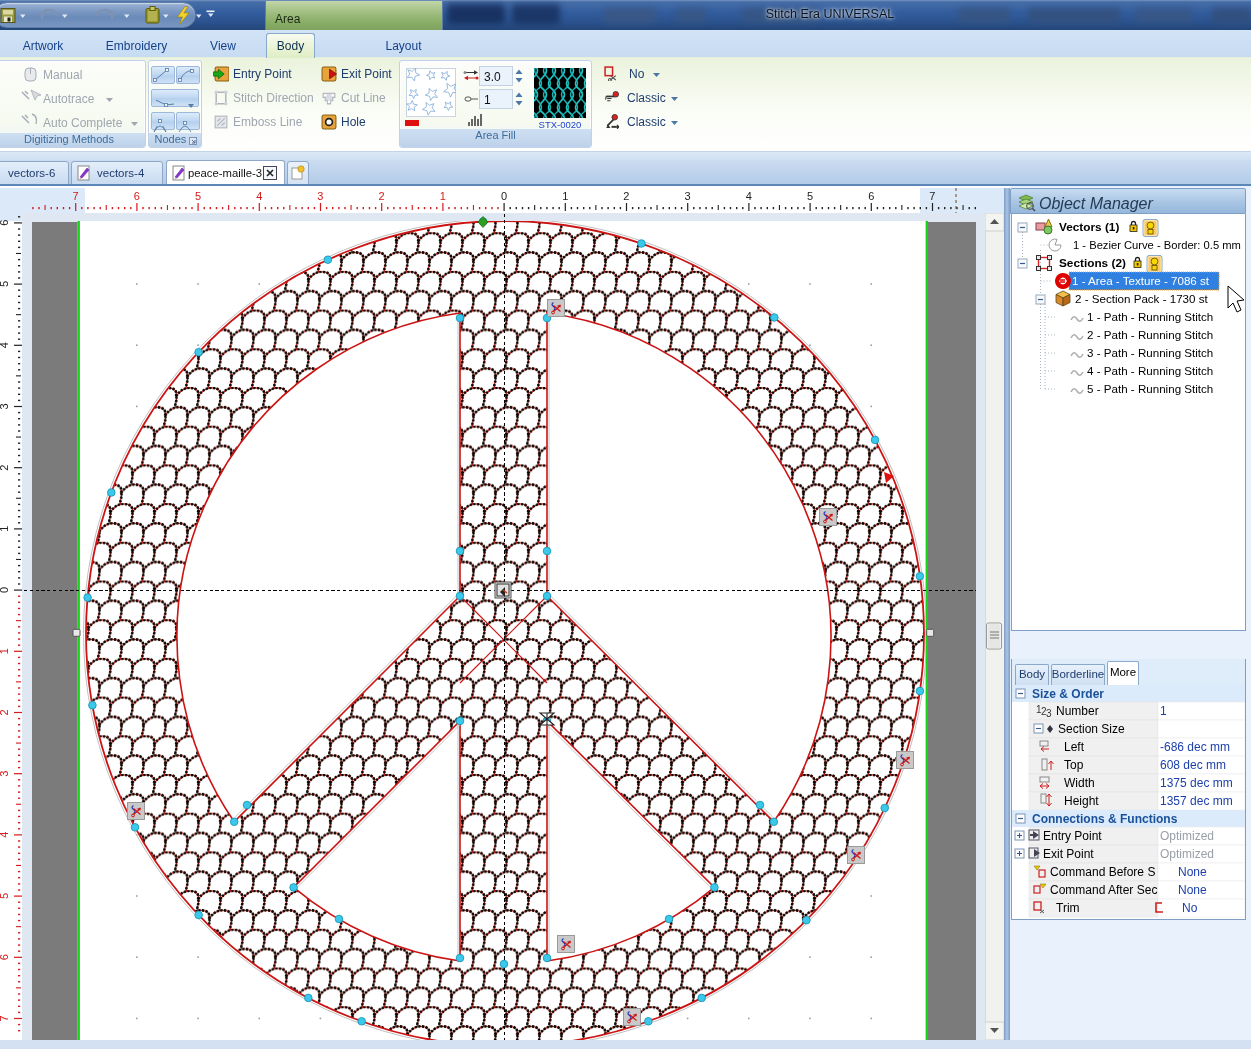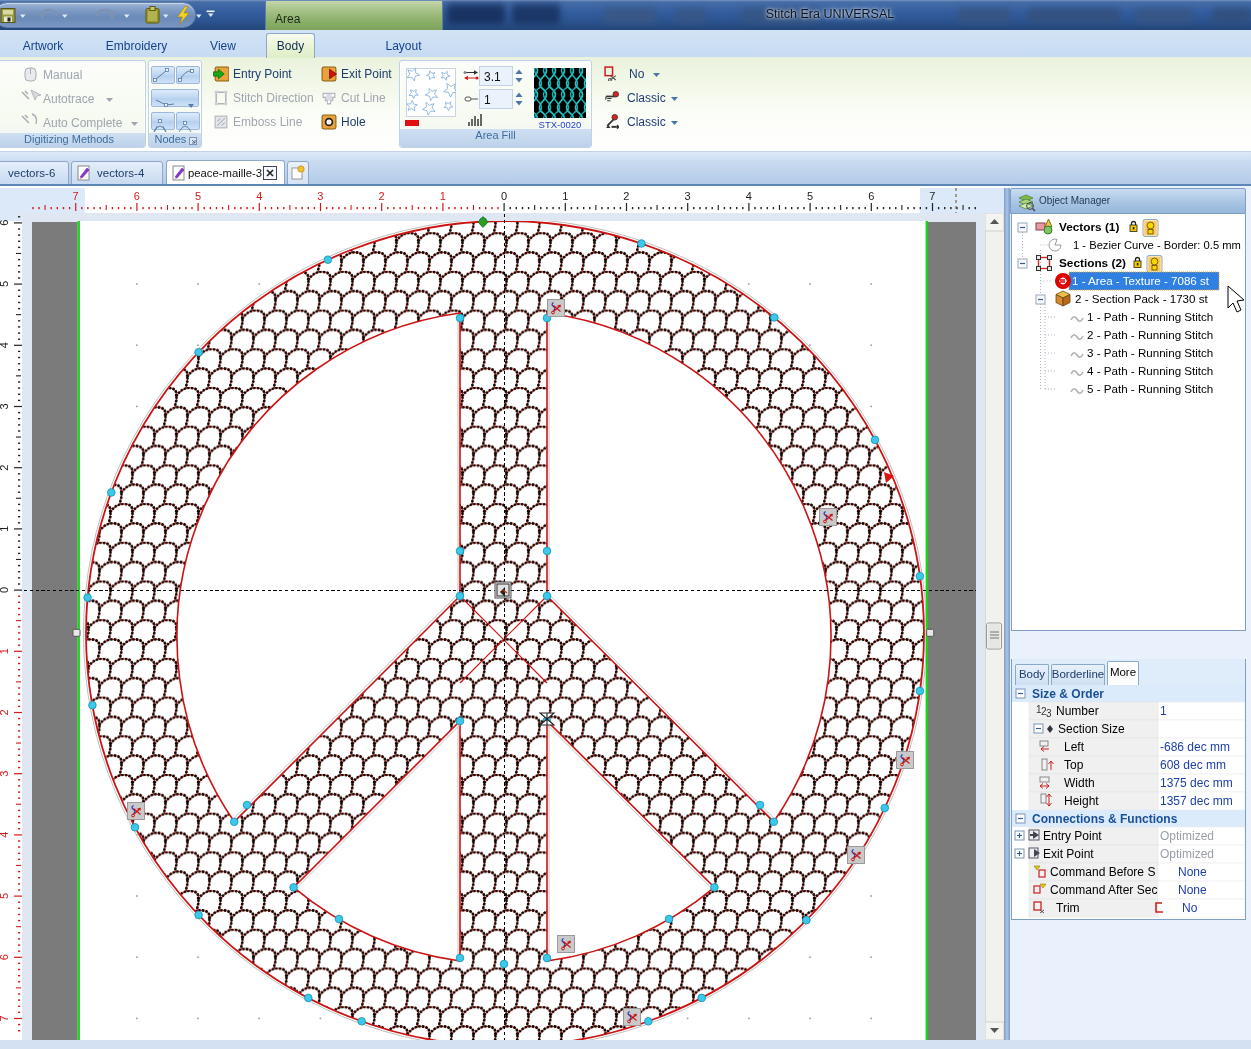--- a/index.html
+++ b/index.html
@@ -179,21 +179,21 @@
           <line x1="1" y1="2.5" x2="12" y2="2.5"></line>
         </g>
         <path d="M15,2.5 l-4,-2.2 v4.4 z" fill="#333"></path>
         <circle cx="2" cy="2.5" r="1.5" fill="#888"></circle>
         <g stroke="#cc2020">
           <line x1="4" y1="8" x2="15" y2="8"></line>
         </g>
         <path d="M1,8 l4,-2.2 v4.4 z" fill="#cc2020"></path>
         <circle cx="14" cy="8" r="1.5" fill="#cc2020"></circle>
       </svg>
-      <div class="abs" style="left:479px;top:8px;width:34px;height:20px;background:#eaf2fc;border:1px solid #c2d2e4;font-size:12px;color:#111;padding:3px 0 0 4px;">3.1</div>
+      <div class="abs" style="left:479px;top:8px;width:34px;height:20px;background:#eaf2fc;border:1px solid #c2d2e4;font-size:12px;color:#111;padding:3px 0 0 4px;">3.0</div>
 <svg class="abs" style="left:514px;top:8px" width="11" height="20">
         <path d="M1.5,8 l7,0 l-3.5,-4.5 z" fill="#4d76a8"></path>
         <path d="M1.5,12 l7,0 l-3.5,4.5 z" fill="#4d76a8"></path>
       </svg>
       <svg class="abs" style="left:464px;top:36px" width="15" height="11">
         <rect x="1" y="3" width="6" height="4" rx="2" fill="none" stroke="#555"></rect>
         <path d="M7,5 h7" stroke="#555"></path>
       </svg>
       <div class="abs" style="left:479px;top:31px;width:34px;height:20px;background:#eaf2fc;border:1px solid #c2d2e4;font-size:12px;color:#111;padding:3px 0 0 4px;">1</div>
 <svg class="abs" style="left:514px;top:31px" width="11" height="20">
@@ -958,21 +958,21 @@
       <rect x="2.5" y="411" width="13" height="24" rx="2" fill="#e6e6e4"></rect>
       <g stroke="#777">
         <line x1="5" y1="419" x2="14" y2="419"></line>
         <line x1="5" y1="422" x2="14" y2="422"></line>
         <line x1="5" y1="425" x2="14" y2="425"></line>
       </g>
     </svg>
     <div class="abs" style="left:1004px;top:188px;width:6px;height:861px;background:linear-gradient(90deg,#7e9ec6,#aac4e4 50%,#7e9ec6);"></div>
     <div class="abs" style="left:1010px;top:186px;width:241px;height:863px;background:#e9f1fc;"></div>
     <div class="abs" style="left:1010px;top:188px;width:236px;height:26px;background:linear-gradient(#c8dcf2,#a6c3e2 60%,#96b8dc);border:1px solid #7e9ec6;border-radius:2px 2px 0 0;">
-      <div class="abs" style="left:28px;top:6px;font-size:10px;color:#253c55;">Object Manager</div>
+      <div class="abs" style="left:28px;top:6px;font-size:16px;color:#253c55;font-style:italic;">Object Manager</div>
       <svg class="abs" style="left:5px;top:3px" width="20" height="20" viewBox="0 0 20 20">
         <g>
           <path d="M3,6 l7,-3 7,3 -7,3 z" fill="#7fba4c" stroke="#4a7a28" stroke-width="0.7"></path>
           <path d="M3,10 l7,-3 7,3 -7,3 z" fill="#a8d47f" stroke="#4a7a28" stroke-width="0.7"></path>
           <path d="M3,14 l7,-3 7,3 -7,3 z" fill="#cfe8b0" stroke="#4a7a28" stroke-width="0.7"></path>
           <circle cx="14" cy="14" r="3.4" fill="none" stroke="#444" stroke-width="1"></circle>
           <line x1="16.5" y1="16.5" x2="19" y2="19" stroke="#444" stroke-width="1.4"></line>
         </g>
       </svg>
     </div>

